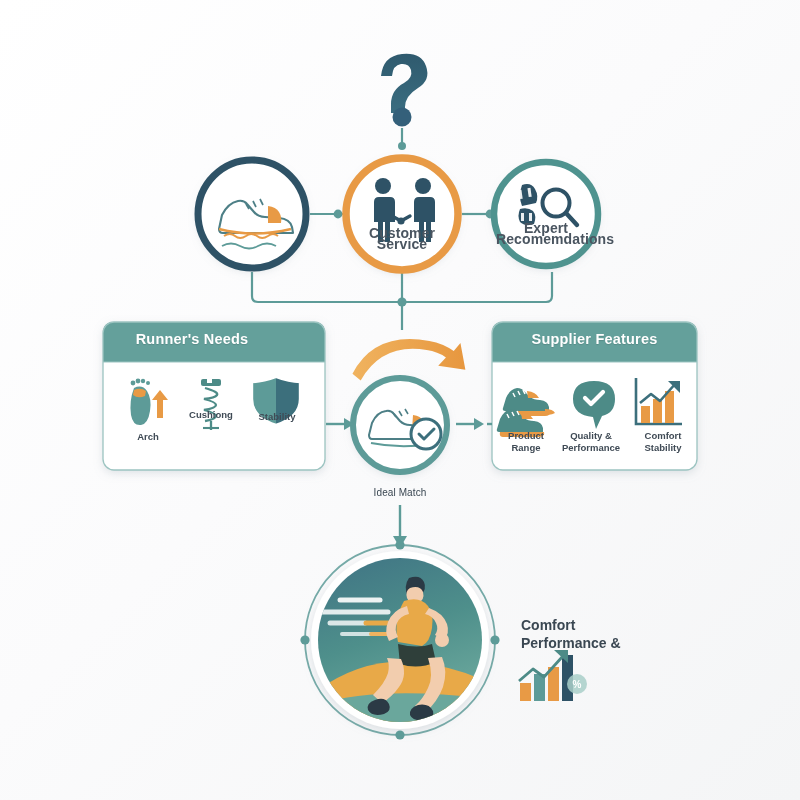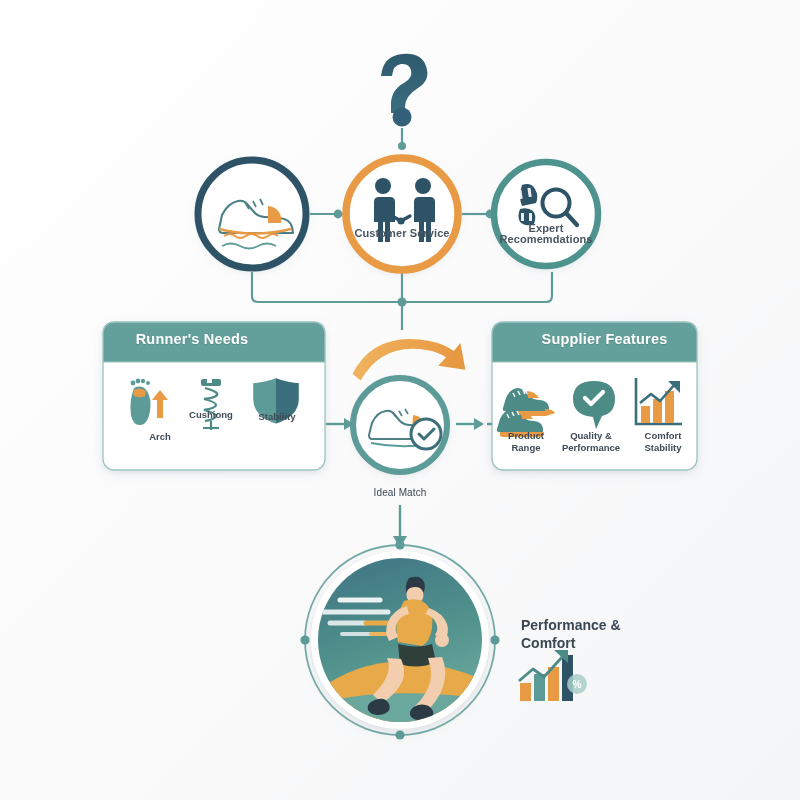--- a/index.html
+++ b/index.html
@@ -13,21 +13,21 @@
     position:relative;
     width:800px;height:800px;
     background:linear-gradient(135deg,#ffffff 0%,#fbfbfc 45%,#f4f5f6 100%);
   }
   #vec{position:absolute;left:0;top:0;width:800px;height:800px;}
 
   .lbl{position:absolute;text-align:center;color:#3d4852;}
 
   
   .node-cap{
-    font-size:11px;font-weight:600;color:#4a5560;letter-spacing:.1px;
+    font-size:14px;font-weight:600;color:#4a5560;letter-spacing:.1px;
     line-height:10.5px;
   }
 
   
   .panel-title{
     font-size:14.5px;font-weight:700;color:#ffffff;
     letter-spacing:.2px;
     text-shadow:0 1px 1px rgba(0,0,0,.13);
   }
 
@@ -288,39 +288,39 @@
 
   <div class="lbl node-cap" style="left:342px;top:228px;width:120px;">Customer Service</div>
 
   <div class="lbl node-cap" style="left:496px;top:223px;width:100px;">
     <div>Expert</div>
     <div>Recomemdations</div>
   </div>
 
   <div class="lbl panel-title" style="left:103px;top:331px;width:178px;">Runner's Needs</div>
 
-  <div class="lbl panel-title" style="left:492px;top:331px;width:205px;padding-left:10px;">Supplier Features</div>
-
-  <div class="lbl item-cap" style="left:132px;top:431px;width:56px;">Arch</div>
+  <div class="lbl panel-title" style="left:492px;top:331px;width:205px;">Supplier Features</div>
+
+  <div class="lbl item-cap" style="left:120px;top:431px;width:56px;">Arch</div>
   <div class="lbl item-cap" style="left:180px;top:409px;width:62px;">Cushiong</div>
   <div class="lbl item-cap" style="left:246px;top:411px;width:62px;">Stability</div>
 
   <div class="lbl item-cap" style="left:497px;top:430px;width:58px;">
     <div>Product</div>
     <div>Range</div>
   </div>
   <div class="lbl item-cap" style="left:550px;top:430px;width:82px;">
     <div>Quality &amp;</div>
     <div>Performance</div>
   </div>
   <div class="lbl item-cap" style="left:630px;top:430px;width:66px;">
     <div>Comfort</div>
     <div>Stability</div>
   </div>
 
   <div class="lbl ideal-cap" style="left:330px;top:487px;width:140px;">Ideal Match</div>
 
   <div class="lbl outcome-cap" style="left:521px;top:617px;width:170px;">
+    <div>Comfort</div>
     <div>Performance &amp;</div>
-    <div>Comfort</div>
   </div>
 
 </div>
 
 </body></html>

